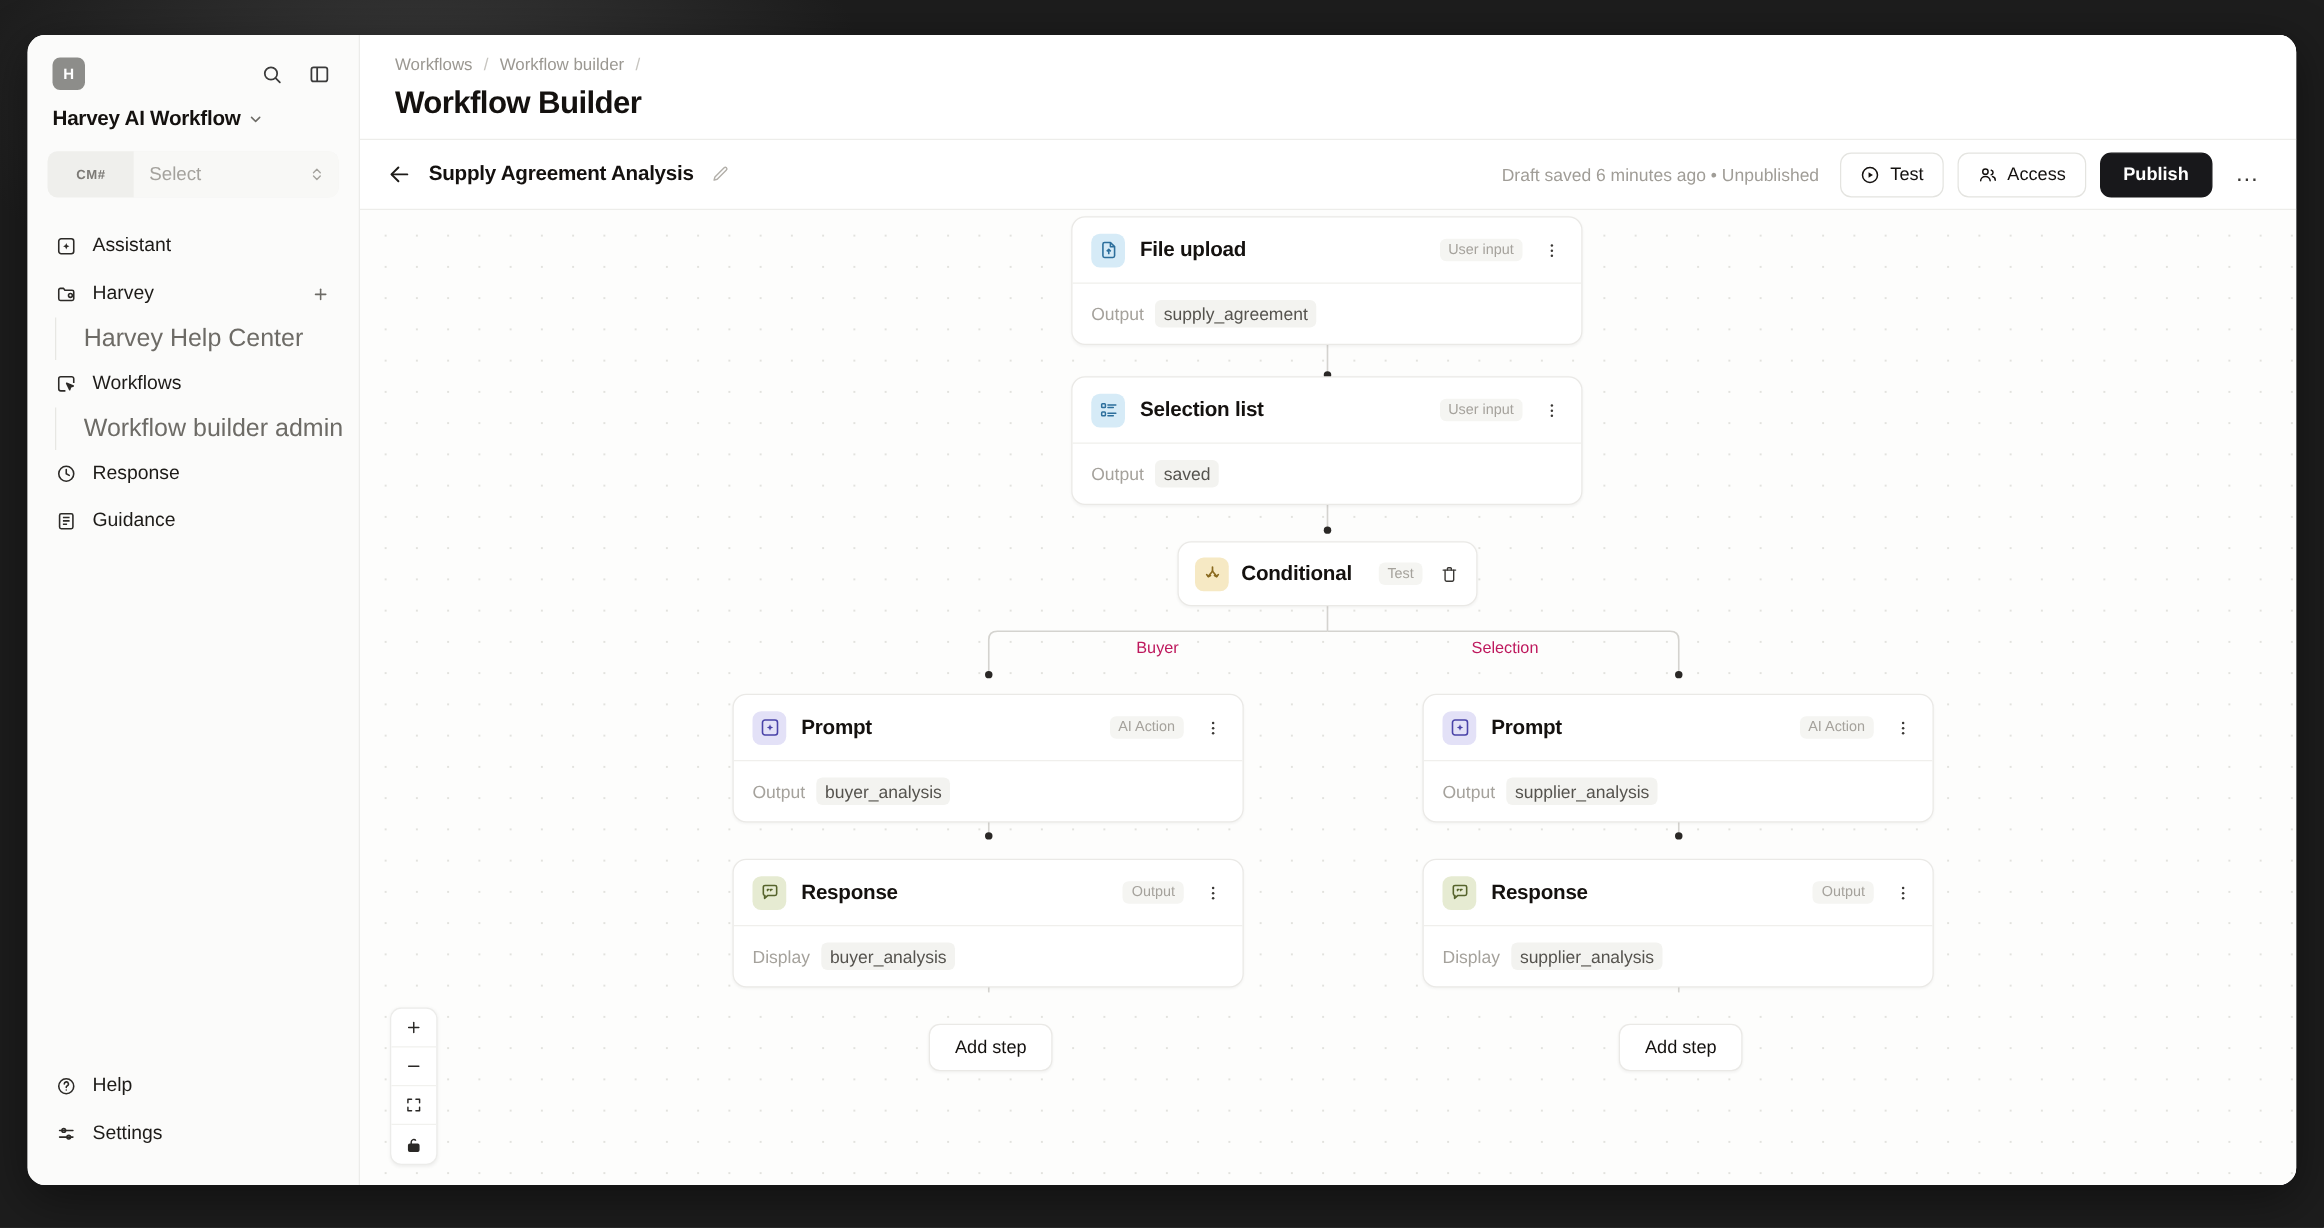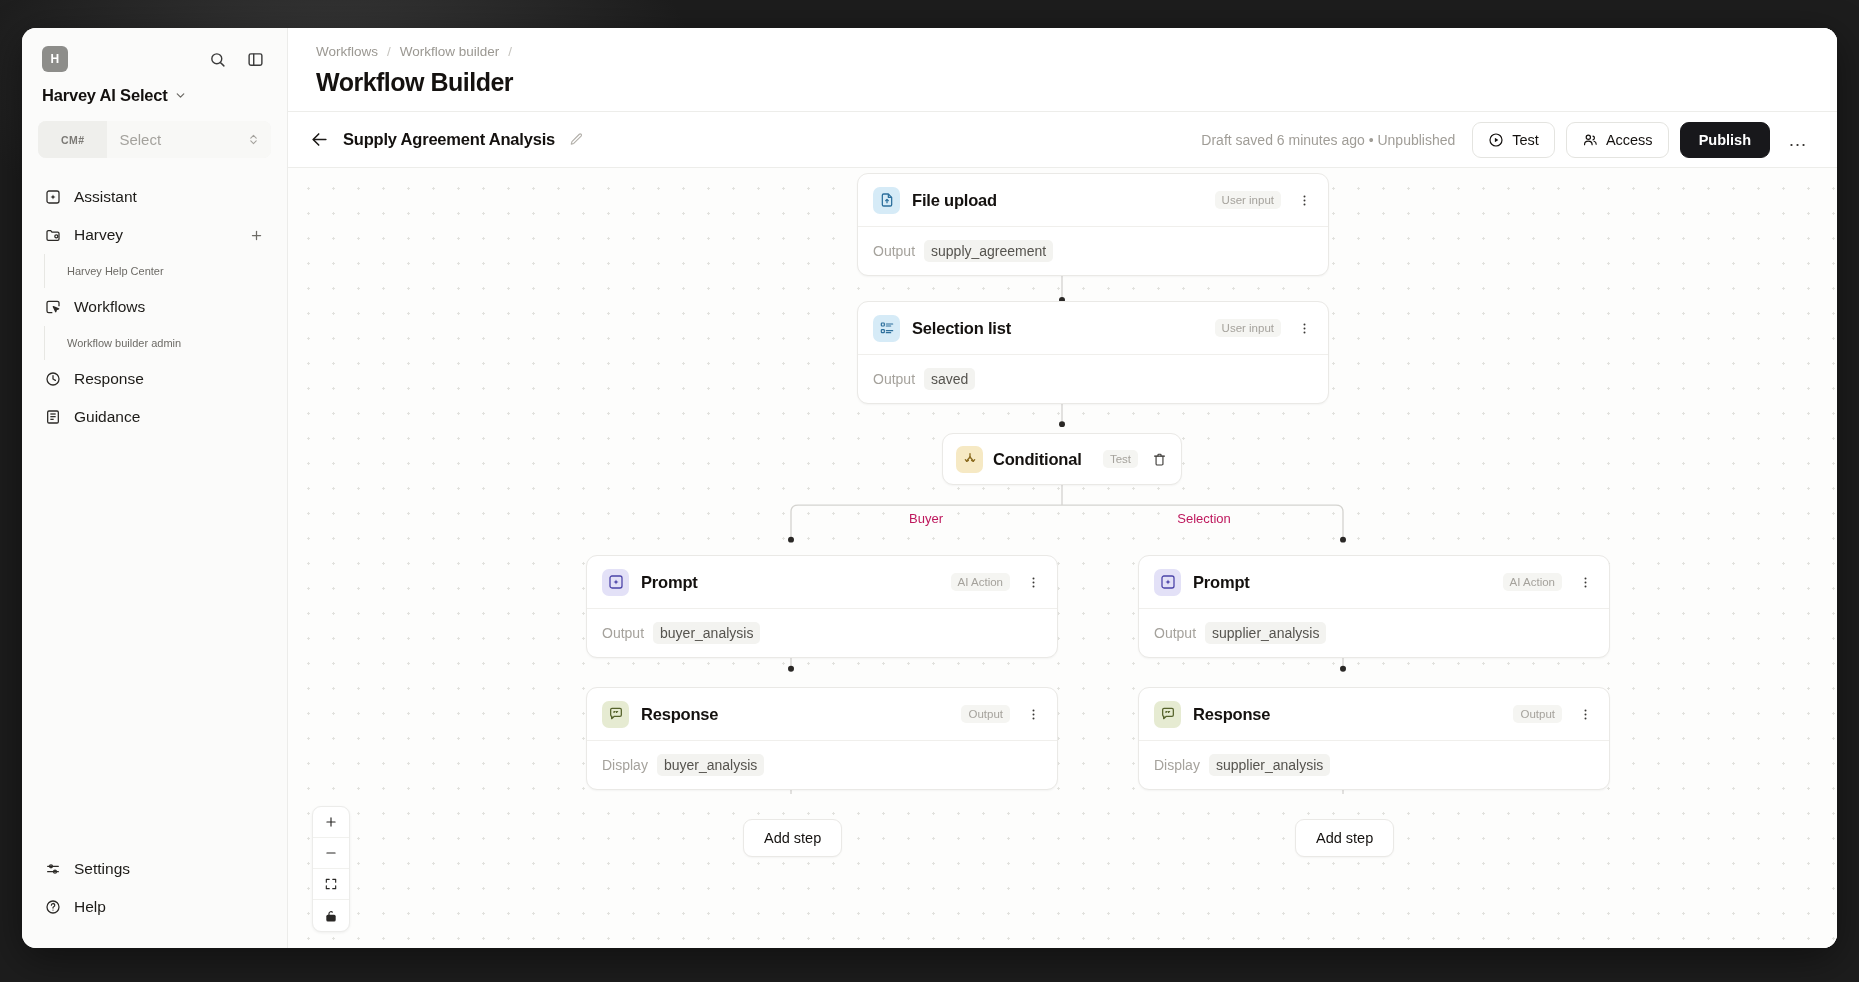--- a/index.html
+++ b/index.html
@@ -98,21 +98,21 @@
     display: flex; align-items: center; justify-content: center; color: #2c2a27;
   }
   .nav-item .ni-spacer { flex: 1; }
   .nav-plus { color: #6d6b66; width: 18px; height: 18px; display: flex; align-items: center; justify-content: center; }
   .nav-sub {
     margin-left: 10px;
     padding-left: 22px;
     border-left: 1.5px solid #e7e7e3;
     display: flex; align-items: center;
     height: 34px;
-    color: #6d6b66; font-size: 11px; cursor: pointer;
+    color: #6d6b66; font-size: 20px; cursor: pointer;
   }
   .sb-bottom { padding: 0 12px 22px 12px; }
 
   
   .main { flex: 1; display: flex; flex-direction: column; min-width: 0; background:#fff; }
   .page-head {
     padding: 16px 28px 14px 28px;
     border-bottom: 1px solid #ededea;
     background: #fff;
   }
@@ -195,21 +195,21 @@
     color: #3a3835; cursor: pointer; font-size: 15px;
   }
   .n-trash { width: 22px; height: 24px; display: flex; align-items: center; justify-content: center; color: #3a3835; cursor: pointer; }
   .f-label { font-size: 14px; color: #a5a29c; }
   .f-chip {
     font-size: 14px; color: #55534e;
     background: #f3f3f0; border-radius: 5px; padding: 3px 7px;
   }
 
   
-  .node-w { width: 472px; }
+  .node-w { width: 409px; }
   .node-cond {
     width: 240px;
     border-radius: 11px;
   }
   .node-cond .node-head { height: 50px; padding: 12px 11px 12px 13px; gap: 10px; }
 
   .branch-label {
     position: absolute;
     font-size: 13px; color: #be185d;
     background: #fdfdfc;
@@ -263,21 +263,21 @@
           <div class="icon-btn">
             <svg width="17" height="17" viewBox="0 0 24 24" fill="none" stroke="currentColor" stroke-width="2">
               <rect x="3" y="4" width="18" height="16" rx="2.5"></rect>
                 <line x1="9.5" y1="4" x2="9.5" y2="20"></line>
             </svg>
           </div>
         </div>
       </div>
 
       <div class="org-row">
-        <span class="org-name">Harvey AI Select</span>
+        <span class="org-name">Harvey AI Workflow</span>
         <span style="display:flex;color:#6d6b66;">
           <svg width="13" height="13" viewBox="0 0 24 24" fill="none" stroke="currentColor" stroke-width="2.3" stroke-linecap="round" stroke-linejoin="round">
               <polyline points="6 9 12 15 18 9"></polyline>
             </svg>
         </span>
       </div>
 
       <div class="matter-row">
         <div class="matter-tag">CM#</div>
         <div class="matter-select">
@@ -358,37 +358,37 @@
             </svg>
           </span>
           <span>Guidance</span>
         </div>
       </nav>
 
       <div class="sb-bottom">
         <div class="nav-item">
           <span class="ni-icon">
             <svg width="16" height="16" viewBox="0 0 24 24" fill="none" stroke="currentColor" stroke-width="1.9" stroke-linecap="round">
+                <circle cx="12" cy="12" r="9"></circle>
+                <path d="M9.6 9.3a2.5 2.5 0 1 1 3.4 2.3c-.7.3-1 .9-1 1.6v.3"></path>
+                <circle cx="12" cy="16.6" r=".9" fill="currentColor" stroke="none"></circle>
+              </svg>
+          </span>
+          <span>Help</span>
+        </div>
+        <div class="nav-item">
+          <span class="ni-icon">
+            <svg width="16" height="16" viewBox="0 0 24 24" fill="none" stroke="currentColor" stroke-width="1.9" stroke-linecap="round">
               <line x1="4" y1="8" x2="20" y2="8"></line>
                 <circle cx="9" cy="8" r="2.2"></circle>
               <line x1="4" y1="16" x2="20" y2="16"></line>
                 <circle cx="15" cy="16" r="2.2"></circle>
             </svg>
           </span>
           <span>Settings</span>
-        </div>
-        <div class="nav-item">
-          <span class="ni-icon">
-            <svg width="16" height="16" viewBox="0 0 24 24" fill="none" stroke="currentColor" stroke-width="1.9" stroke-linecap="round">
-                <circle cx="12" cy="12" r="9"></circle>
-                <path d="M9.6 9.3a2.5 2.5 0 1 1 3.4 2.3c-.7.3-1 .9-1 1.6v.3"></path>
-                <circle cx="12" cy="16.6" r=".9" fill="currentColor" stroke="none"></circle>
-              </svg>
-          </span>
-          <span>Help</span>
         </div>
       </div>
     </aside>
 
     <section class="main">
 
       <div class="page-head">
         <div class="breadcrumb">
           <span class="crumb">Workflows</span>
           <span class="sep">/</span>

